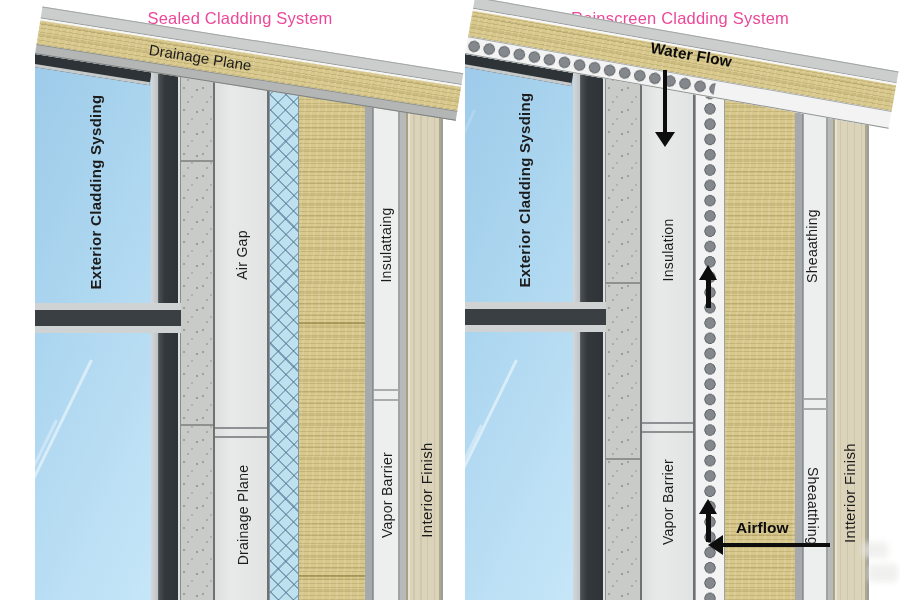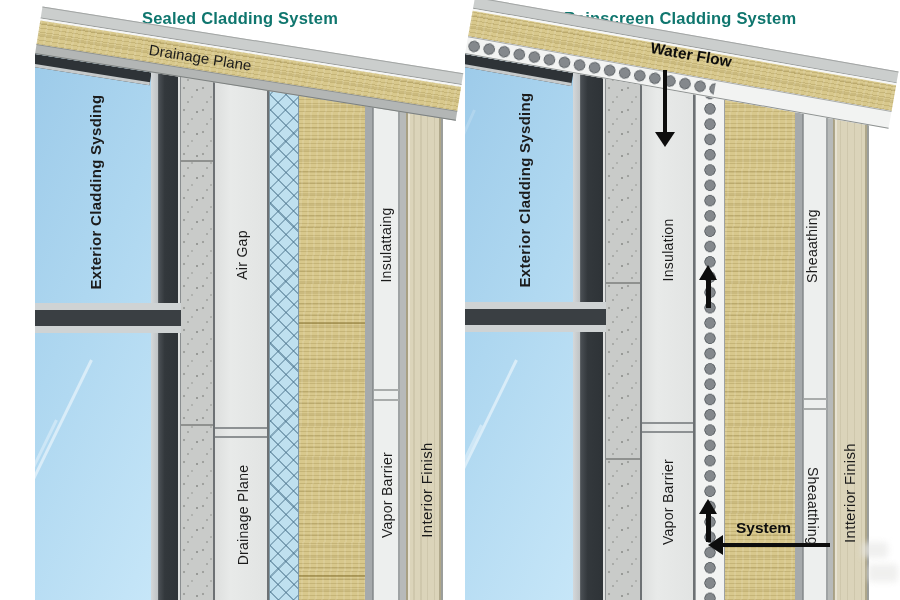--- a/index.html
+++ b/index.html
@@ -1,20 +1,20 @@
 <!DOCTYPE html>
 <html><head>
 <meta charset="utf-8">
 <style>
   * { margin:0; padding:0; box-sizing:border-box; }
   body { font-family:"Liberation Sans", sans-serif; background:#fff; }
   #stage { position:relative; width:900px; height:600px; background:#fff; overflow:hidden; }
 
   .panel-title { position:absolute; top:9px; width:360px; text-align:center;
-    font-size:16.5px; font-weight:700; color:#0f766e; letter-spacing:.2px; }
+    font-size:16.5px; font-weight:400; color:#ec4899; letter-spacing:.2px; }
 
   .wall { position:absolute; top:40px; height:560px; }
   .wall-left  { left:35px;  width:420px; clip-path:polygon(0 14px,100% 80px,100% 100%,0 100%); }
   .wall-right { left:465px; width:425px; clip-path:polygon(0 14px,100% 89px,100% 100%,0 100%); }
   .layer { position:absolute; top:0; bottom:0; }
 
   
   .glass { background:linear-gradient(115deg,#9ccae9 0%,#aed7f0 45%,#c6e6f8 100%); }
   .concrete { background-color:#c9cbc9; background-image:
       radial-gradient(circle at 3px 4px,  #a0a29f 1px, transparent 1.6px),
@@ -186,21 +186,21 @@
 
   <div class="flow-label" style="left:650px;top:46px;transform:rotate(10deg);">Water Flow</div>
   <div class="shaft" style="left:663px;top:70px;width:4px;height:64px;"></div>
   <div class="head head-down" style="left:655px;top:132px;"></div>
 
   <div class="shaft" style="left:706px;top:280px;width:4.5px;height:28px;"></div>
   <div class="head head-up" style="left:699px;top:265px;"></div>
   <div class="shaft" style="left:706px;top:514px;width:4.5px;height:28px;"></div>
   <div class="head head-up" style="left:699px;top:499px;"></div>
 
-  <div class="flow-label" style="left:736px;top:519px;">System</div>
+  <div class="flow-label" style="left:736px;top:519px;">Airflow</div>
   <div class="shaft" style="left:722px;top:543px;width:108px;height:4px;"></div>
   <div class="head head-left" style="left:708px;top:535px;"></div>
 
   <div class="vlabel vlabel-bold" style="left:524px;top:190px;">Exterior Cladding Sysding</div>
   <div class="vlabel" style="left:668px;top:250px;">Insulation</div>
   <div class="vlabel" style="left:668px;top:502px;">Vapor Barrier</div>
   <div class="vlabel" style="left:812px;top:246px;">Sheaathing</div>
   <div class="vlabel vlabel-cw" style="left:813px;top:506px;">Sheaatthing</div>
   <div class="vlabel" style="left:849px;top:493px;font-size:15px;">Intterior Finish</div>
 

